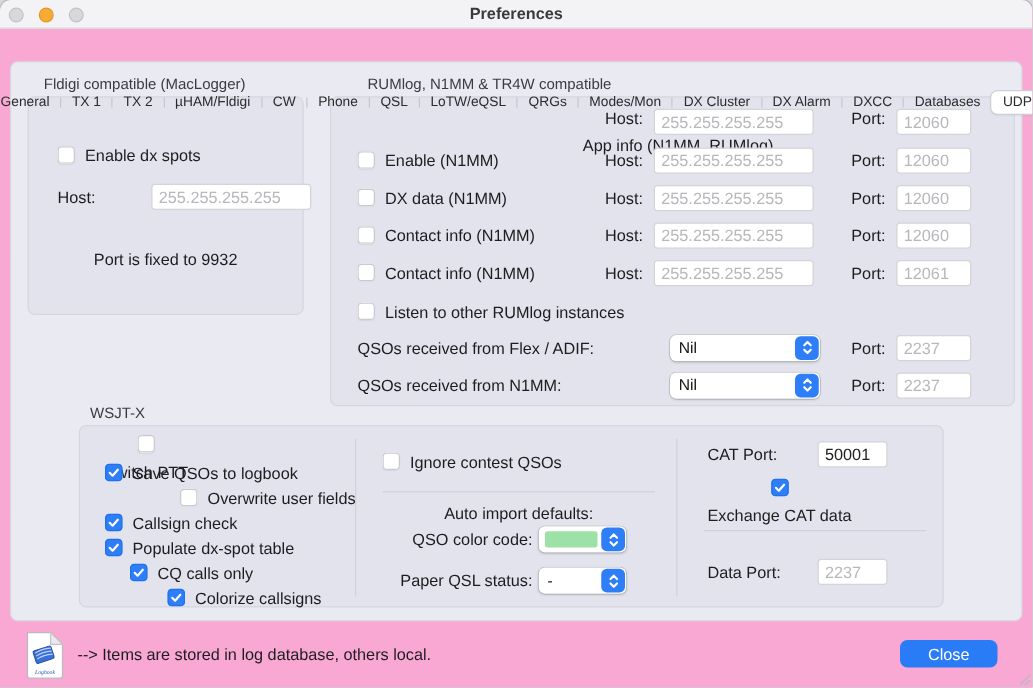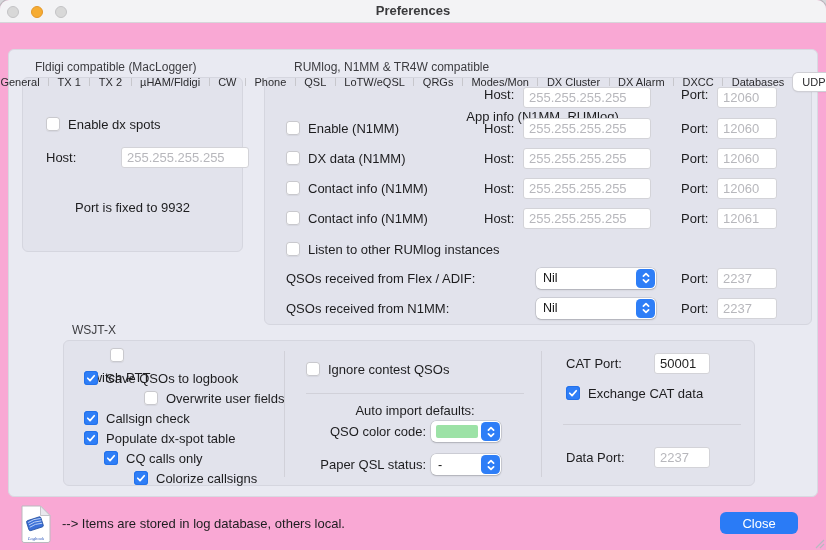--- a/index.html
+++ b/index.html
@@ -269,21 +269,21 @@
           </span>
       </div>
     </div>
 
     <div class="vdiv" style="left:477px; top:10px; height:126px;"></div>
 
     <div class="row" style="left:502px; top:12px; height:21px;">
       <span class="lbl">CAT Port:</span>
       <input class="tf" style="position: absolute; left: 88px; width: 56px;" value="50001">
     </div>
-    <div class="row" style="left:502px; top:42px; height:20px;">
+    <div class="row" style="left:502px; top:42px; height:20px;flex-direction:column;">
       <span class="cb checked">
           <svg viewBox="0 0 14 14">
             <path d="M3.2 7.3 L5.9 10 L10.8 4.4" fill="none" stroke="#fff" stroke-width="2" stroke-linecap="round" stroke-linejoin="round"></path>
           </svg>
         </span>
       <span class="lbl">Exchange CAT data</span>
     </div>
     <div class="hdiv" style="left:499px; top:83px; width:178px;"></div>
     <div class="row" style="left:502px; top:106px; height:21px;">
       <span class="lbl">Data Port:</span>

